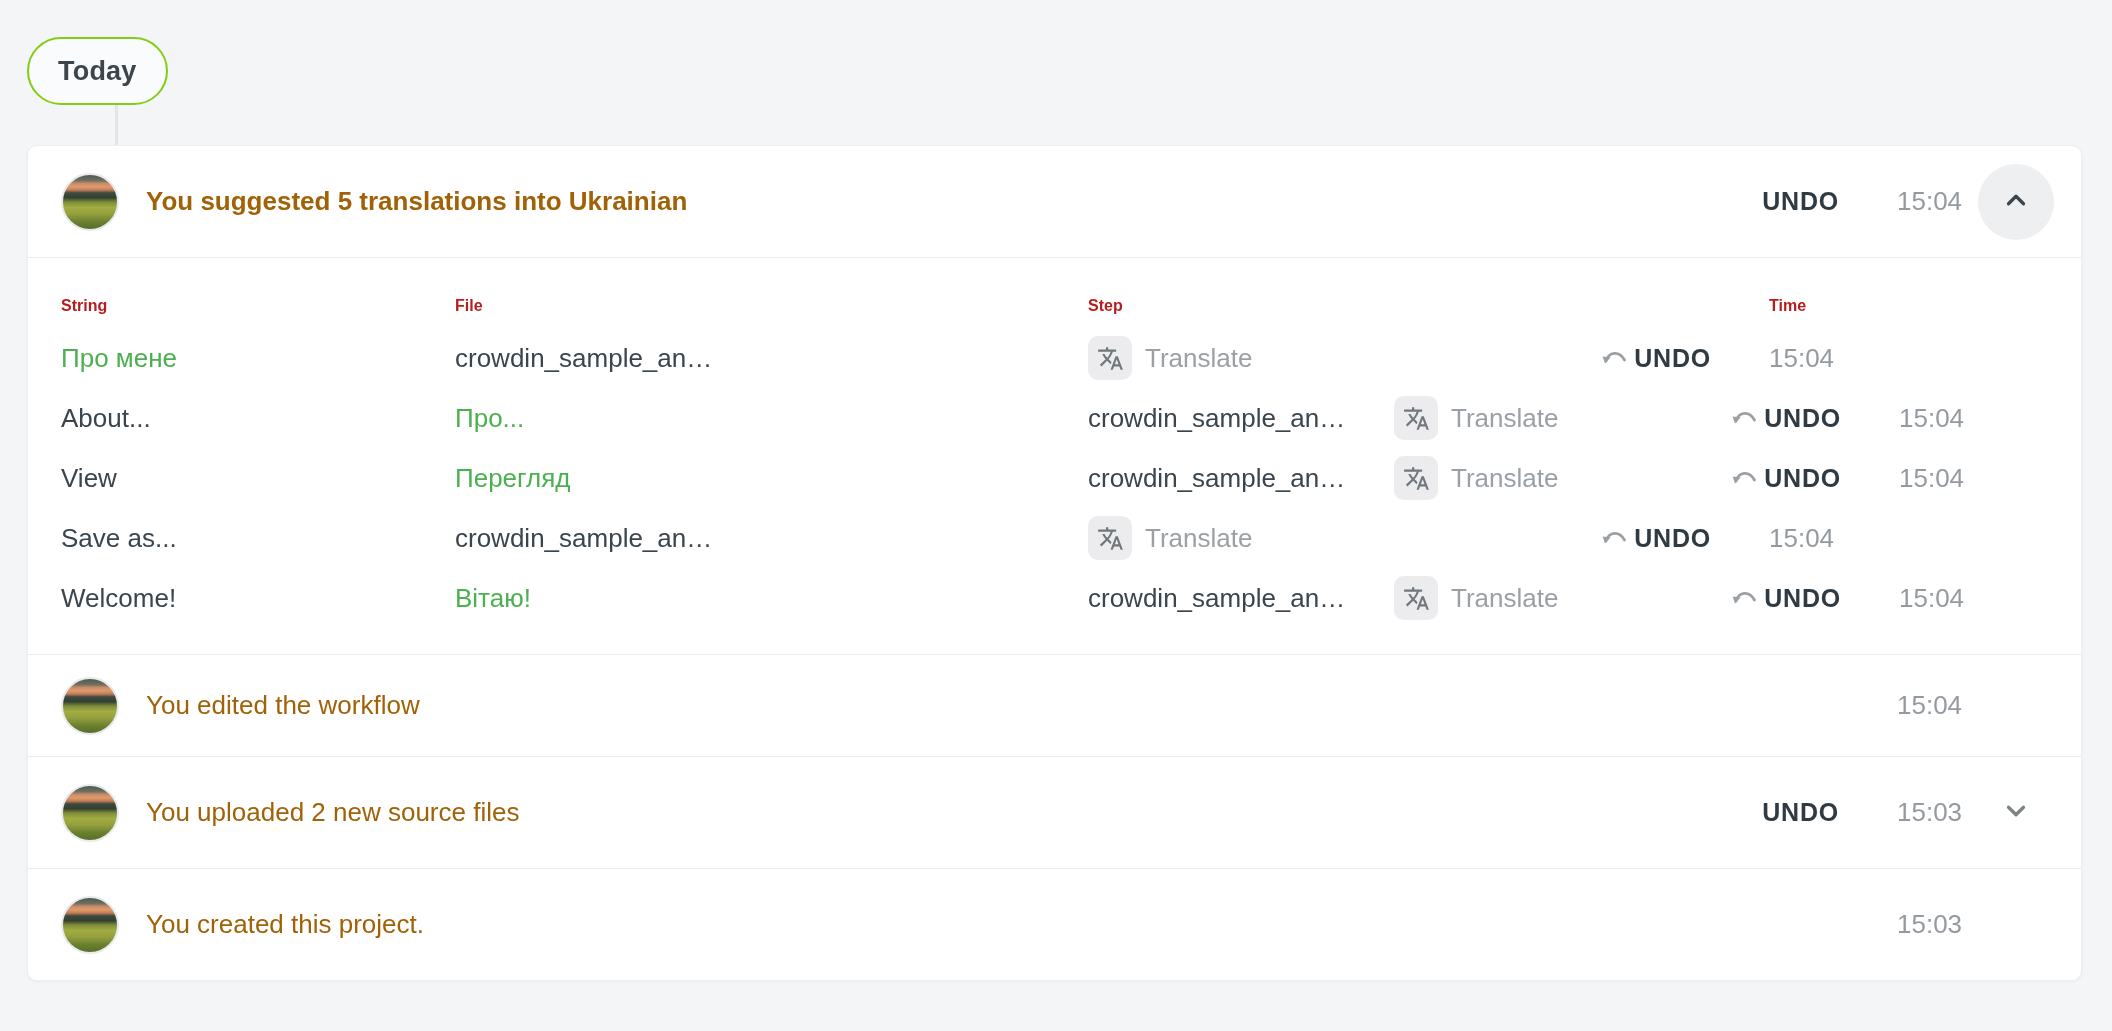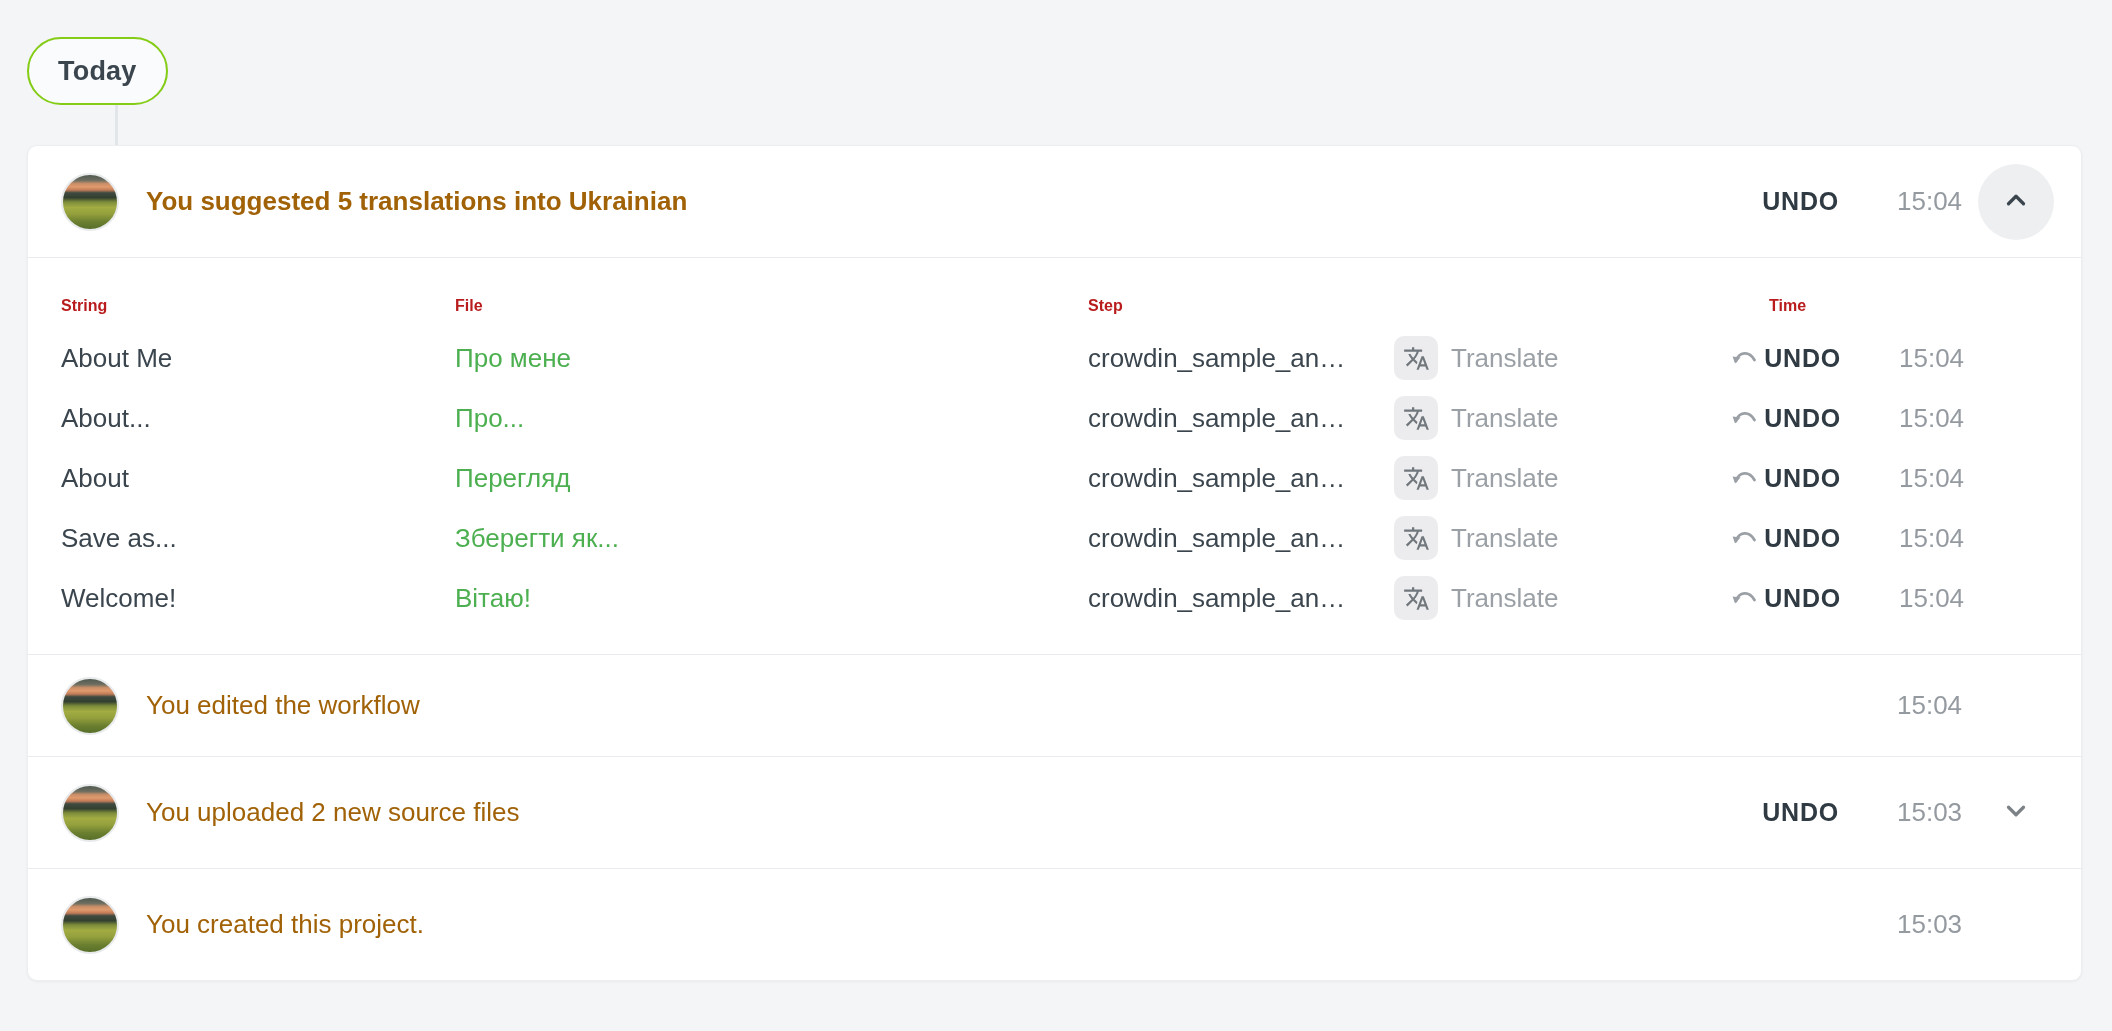--- a/index.html
+++ b/index.html
@@ -118,21 +118,20 @@
     <div class="tbl">
       <div class="tbl-row head">
         <div class="th">String</div>
         <div class="th">File</div>
         <div class="th">Step</div>
         <div class="th"></div>
         <div class="th time-h">Time</div>
       </div>
 
       <div class="tbl-row">
-        <div class="td">About Me</div>
         <div class="td trans">Про мене</div>
         <div class="td file">crowdin_sample_an…</div>
         <div class="step-cell">
           <span class="step-icon">
             <svg width="27" height="27" viewBox="0 0 24 24" fill="#70777d">
                 <path d="M12.87 15.07l-2.54-2.51.03-.03c1.74-1.94 2.98-4.17 3.71-6.53H17V4h-7V2H8v2H1v1.99h11.17C11.5 7.92 10.44 9.75 9 11.35 8.07 10.32 7.3 9.19 6.69 8h-2c.73 1.63 1.73 3.17 2.98 4.56l-5.09 5.02L4 19l5-5 3.11 3.11.76-2.04zM18.5 10h-2L12 22h2l1.12-3h4.75L21 22h2l-4.5-12zm-2.62 7l1.62-4.33L19.12 17h-3.24z"></path>
               </svg>
           </span>
           <span class="step-label">Translate</span>
         </div>
@@ -170,21 +169,21 @@
                   <path d="M1.6 9.6 L9.6 10.4 L4.0 16.4 Z" fill="#9aa0a5"></path>
                 </svg>
             </span>
             <span>UNDO</span>
           </button>
         </div>
         <div class="time-cell">15:04</div>
       </div>
 
       <div class="tbl-row">
-        <div class="td">About</div>
+        <div class="td">View</div>
         <div class="td trans">Перегляд</div>
         <div class="td file">crowdin_sample_an…</div>
         <div class="step-cell">
           <span class="step-icon">
             <svg width="27" height="27" viewBox="0 0 24 24" fill="#70777d">
                 <path d="M12.87 15.07l-2.54-2.51.03-.03c1.74-1.94 2.98-4.17 3.71-6.53H17V4h-7V2H8v2H1v1.99h11.17C11.5 7.92 10.44 9.75 9 11.35 8.07 10.32 7.3 9.19 6.69 8h-2c.73 1.63 1.73 3.17 2.98 4.56l-5.09 5.02L4 19l5-5 3.11 3.11.76-2.04zM18.5 10h-2L12 22h2l1.12-3h4.75L21 22h2l-4.5-12zm-2.62 7l1.62-4.33L19.12 17h-3.24z"></path>
               </svg>
           </span>
           <span class="step-label">Translate</span>
         </div>
@@ -197,21 +196,20 @@
                 </svg>
             </span>
             <span>UNDO</span>
           </button>
         </div>
         <div class="time-cell">15:04</div>
       </div>
 
       <div class="tbl-row">
         <div class="td">Save as...</div>
-        <div class="td trans">Зберегти як...</div>
         <div class="td file">crowdin_sample_an…</div>
         <div class="step-cell">
           <span class="step-icon">
             <svg width="27" height="27" viewBox="0 0 24 24" fill="#70777d">
                 <path d="M12.87 15.07l-2.54-2.51.03-.03c1.74-1.94 2.98-4.17 3.71-6.53H17V4h-7V2H8v2H1v1.99h11.17C11.5 7.92 10.44 9.75 9 11.35 8.07 10.32 7.3 9.19 6.69 8h-2c.73 1.63 1.73 3.17 2.98 4.56l-5.09 5.02L4 19l5-5 3.11 3.11.76-2.04zM18.5 10h-2L12 22h2l1.12-3h4.75L21 22h2l-4.5-12zm-2.62 7l1.62-4.33L19.12 17h-3.24z"></path>
               </svg>
           </span>
           <span class="step-label">Translate</span>
         </div>
         <div class="undo-cell">

